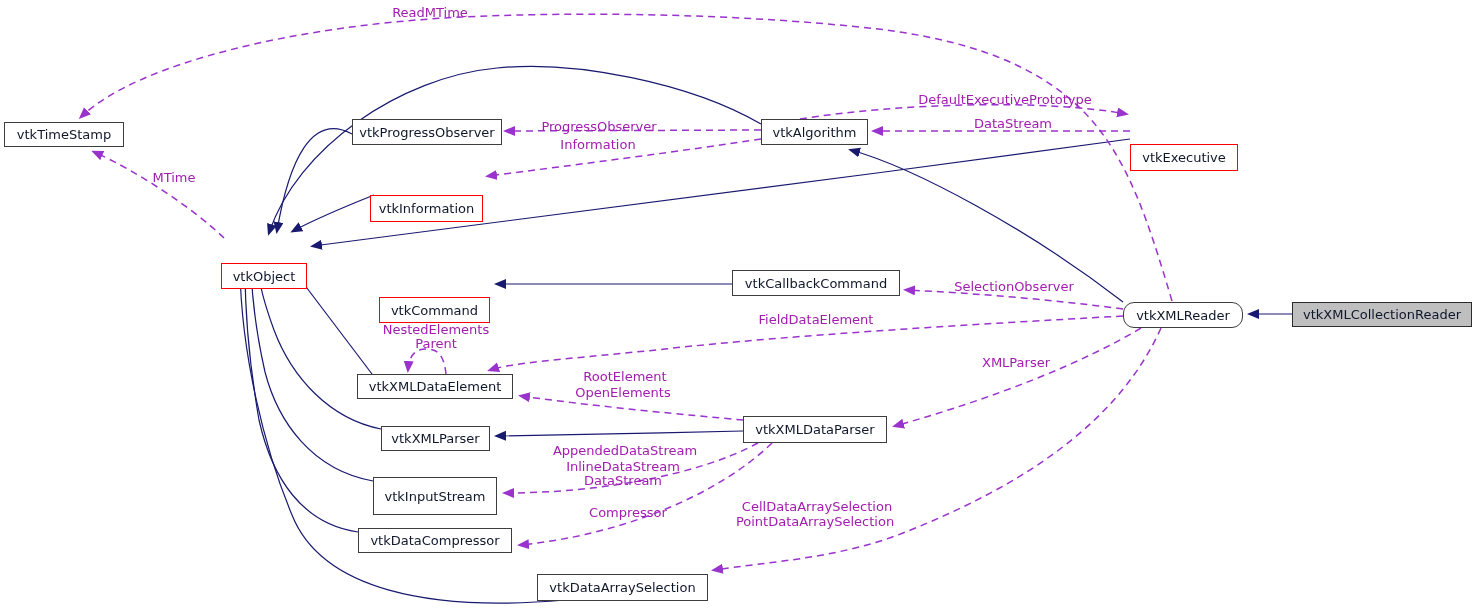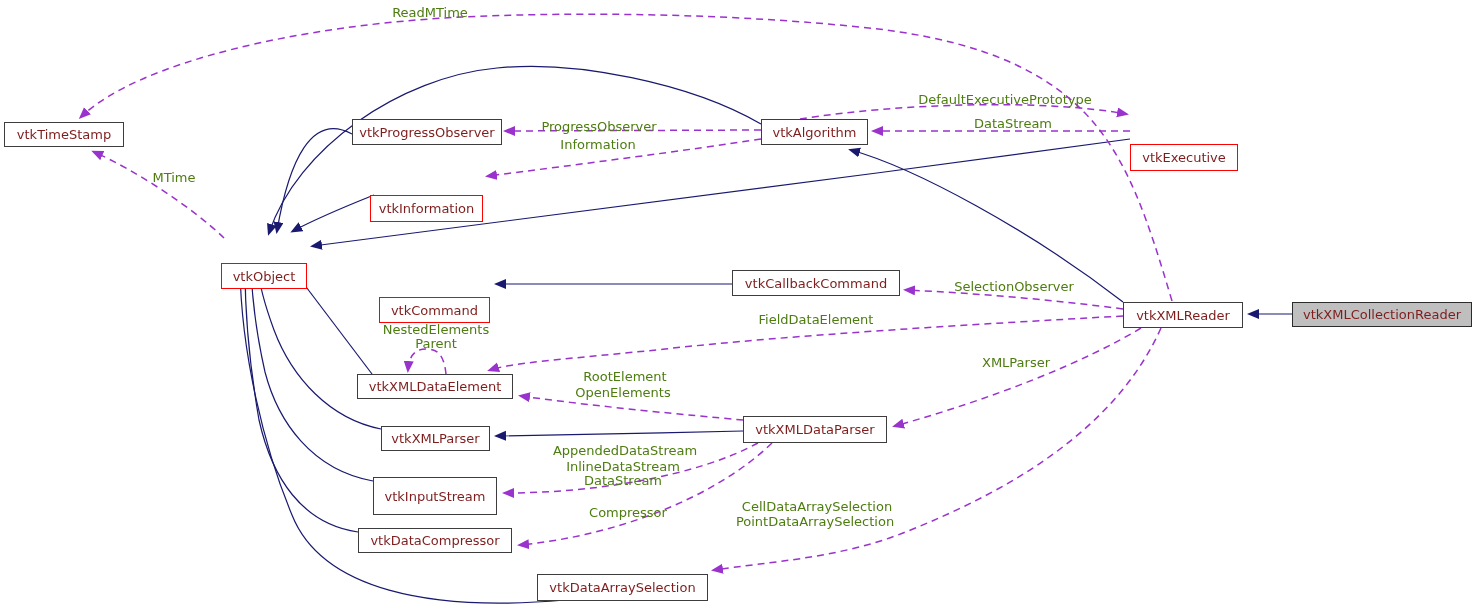--- a/index.html
+++ b/index.html
@@ -1,25 +1,25 @@
 <!DOCTYPE html>
 <html><head>
 <meta charset="utf-8">
 <style>
   html,body{margin:0;padding:0;background:#ffffff;}
   #canvas{position:relative;width:1480px;height:611px;background:#ffffff;overflow:hidden;
           font-family:"DejaVu Sans",sans-serif;}
   #edges{position:absolute;left:0;top:0;width:1480px;height:611px;}
   .node{position:absolute;box-sizing:border-box;border:1.4px solid #3d3d3d;background:#ffffff;
-        display:flex;align-items:center;justify-content:center;font-size:13px;color:#7f1d1d;
+        display:flex;align-items:center;justify-content:center;font-size:13px;color:#0f172a;
         white-space:nowrap;z-index:2;}
   .node.red{border-color:#ff0000;margin-top:26px;}
   .node.focus{background:#bfbfbf;border-color:#2b2b2b;}
   .elabel{position:absolute;transform:translate(-50%,-50%);font-size:13px;line-height:1;
-          color:#4d7c0f;white-space:nowrap;z-index:1;}
+          color:#a21caf;white-space:nowrap;z-index:1;}
 </style>
 </head>
 <body>
 
 <div id="canvas">
 
   <svg id="edges" viewBox="0 0 1480 611">
     <defs>
       <marker id="arrN" markerUnits="userSpaceOnUse" markerWidth="14" markerHeight="12" refX="9" refY="5" orient="auto">
         <path d="M0,0 L12,5 L0,10 z" fill="#191970"></path>
@@ -64,21 +64,21 @@
   </svg>
 
   <div class="node" style="left:4px;   top:122px; width:120px; height:25px;">vtkTimeStamp</div>
   <div class="node" style="left:352px; top:119px; width:150px; height:26px;">vtkProgressObserver</div>
   <div class="node red" style="left:370px; top:169px; width:113px; height:27px;">vtkInformation</div>
   <div class="node red" style="left:221px; top:237px; width:86px;  height:26px;">vtkObject</div>
   <div class="node red" style="left:379px; top:271px; width:111px; height:26px;">vtkCommand</div>
   <div class="node" style="left:761px; top:119px; width:107px; height:26px;">vtkAlgorithm</div>
   <div class="node" style="left:732px; top:270px; width:168px; height:26px;">vtkCallbackCommand</div>
   <div class="node red" style="left:1130px;top:118px; width:108px; height:27px;">vtkExecutive</div>
-  <div class="node" style="left:1123px;top:302px; width:120px; height:26px;">vtkXMLReader</div>
+  <div class="node" style="left:1123px;top:302px; width:120px; height:26px;border-radius:11px;">vtkXMLReader</div>
   <div class="node focus" style="left:1292px;top:302px; width:180px; height:25px;">vtkXMLCollectionReader</div>
   <div class="node" style="left:357px; top:374px; width:156px; height:25px;">vtkXMLDataElement</div>
   <div class="node" style="left:381px; top:426px; width:109px; height:25px;">vtkXMLParser</div>
   <div class="node" style="left:373px; top:477px; width:124px; height:38px;">vtkInputStream</div>
   <div class="node" style="left:358px; top:528px; width:154px; height:25px;">vtkDataCompressor</div>
   <div class="node" style="left:743px; top:416px; width:144px; height:27px;">vtkXMLDataParser</div>
   <div class="node" style="left:537px; top:574px; width:171px; height:27px;">vtkDataArraySelection</div>
 
   <div class="elabel" style="left:430px; top:12px;">ReadMTime</div>
   <div class="elabel" style="left:174px; top:177px;">MTime</div>

